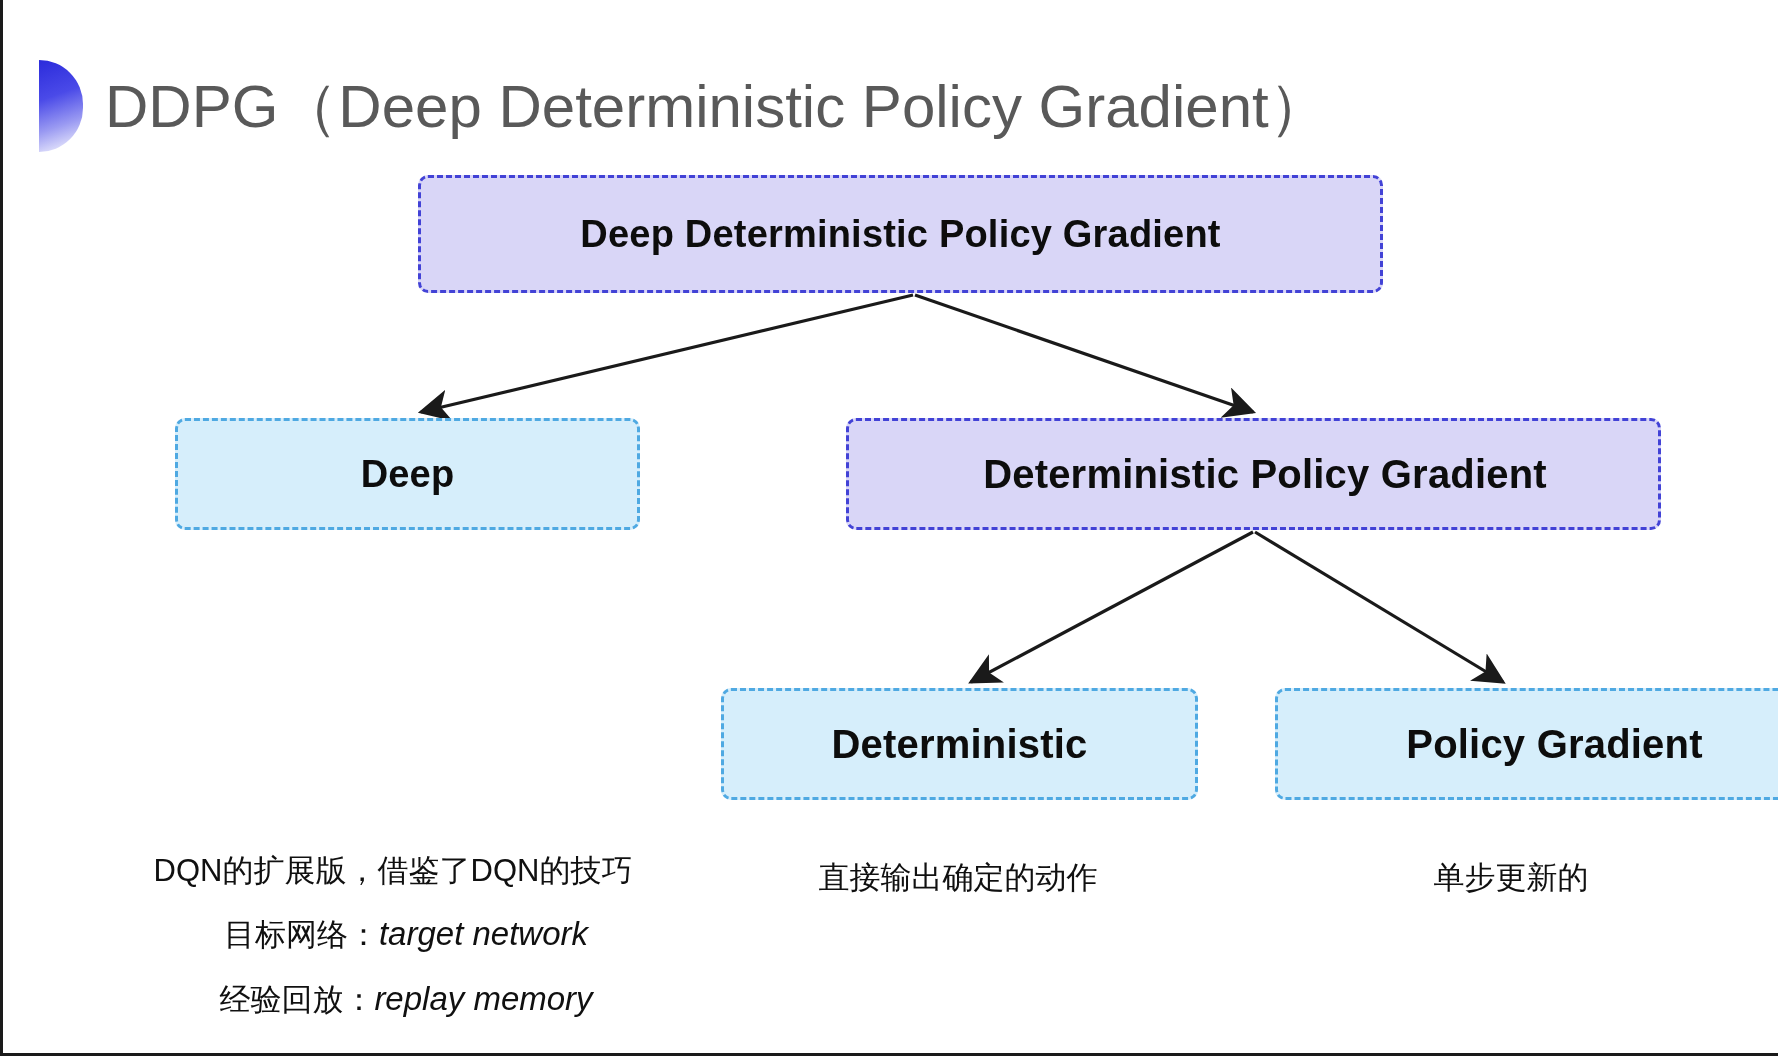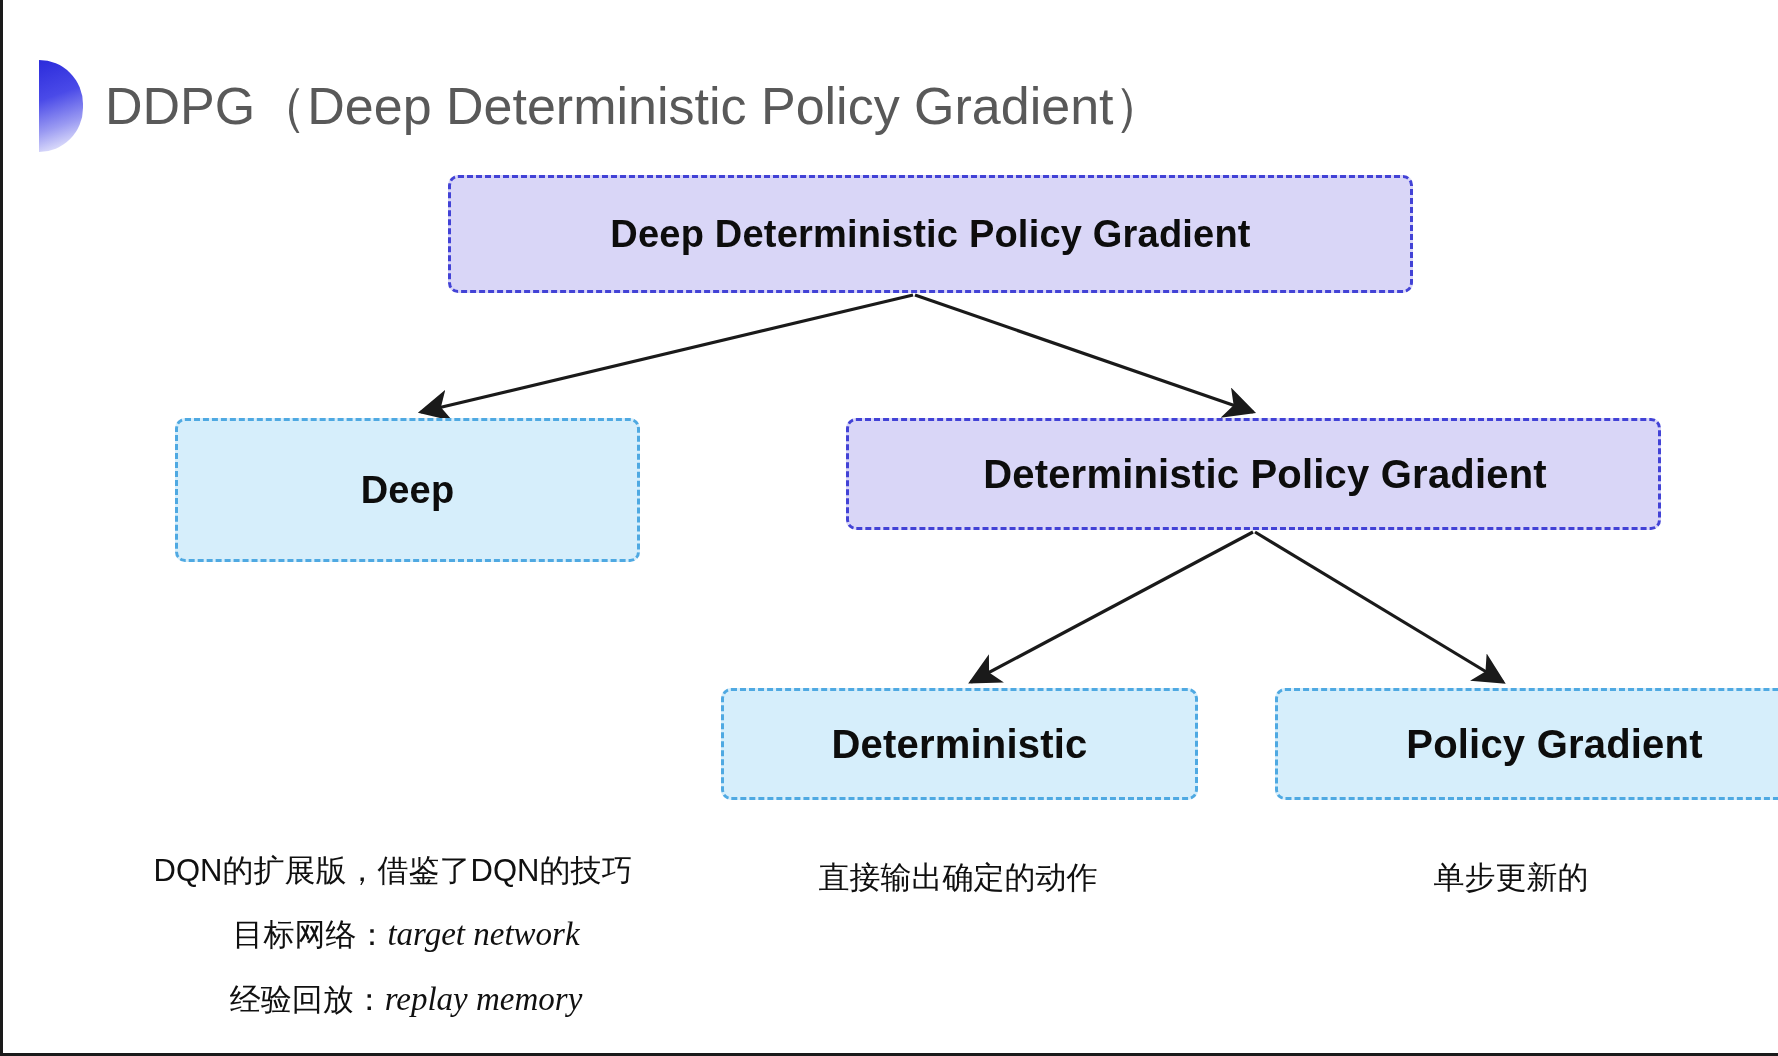--- a/index.html
+++ b/index.html
@@ -35,21 +35,21 @@
     width: 44px;
     height: 92px;
     margin-left: 36px;
     border-radius: 0 46px 46px 0;
     background: linear-gradient(160deg, #2b2bdb 0%, #4a4ae8 38%, #9a9af2 68%, #ffffff 100%);
     flex: 0 0 auto;
   }
 
   #title-text {
     margin-left: 22px;
-    font-size: 52px;
+    font-size: 60px;
     line-height: 1.05;
     color: #595959;
     font-weight: 400;
     white-space: nowrap;
   }
 
   
   .node {
     position: absolute;
     display: flex;
@@ -65,22 +65,22 @@
   .node.purple {
     background: #d9d6f7;
     border: 3px dashed #4242d6;
   }
 
   .node.cyan {
     background: #d6eefb;
     border: 3px dashed #4fa9e2;
   }
 
-  #node-root   { left: 445px; top: 175px;  width: 965px; height: 118px; font-size: 38px; }
-  #node-deep   { left: 172px; top: 418px;  width: 465px; height: 144px; font-size: 38px; }
+  #node-root   { left: 415px; top: 175px;  width: 965px; height: 118px; font-size: 38px; }
+  #node-deep   { left: 172px; top: 418px;  width: 465px; height: 112px; font-size: 38px; }
   #node-dpg    { left: 843px; top: 418px;  width: 815px; height: 112px; font-size: 40px; padding-left: 23px; }
   #node-det    { left: 718px; top: 688px;  width: 477px; height: 112px; font-size: 40px; text-align: right; }
   #node-pg     { left: 1272px; top: 688px; width: 559px; height: 112px; font-size: 40px; }
 
   
   #connectors {
     position: absolute;
     left: 0; top: 0;
     width: 1778px;
     height: 1056px;
@@ -91,21 +91,21 @@
   .caption {
     position: absolute;
     color: #101010;
     text-align: center;
     line-height: 1.48;
   }
 
   .caption .line { white-space: nowrap; }
 
   .mathi {
-    font-family: Liberation Serif, serif;
+    font-family: Liberation Sans, sans-serif;
     font-style: italic;
   }
 
   #caption-deep {
     left: 80px;
     top: 848px;
     width: 620px;
     font-size: 31px;
   }
   #caption-deep .line { margin-bottom: 16px; }

